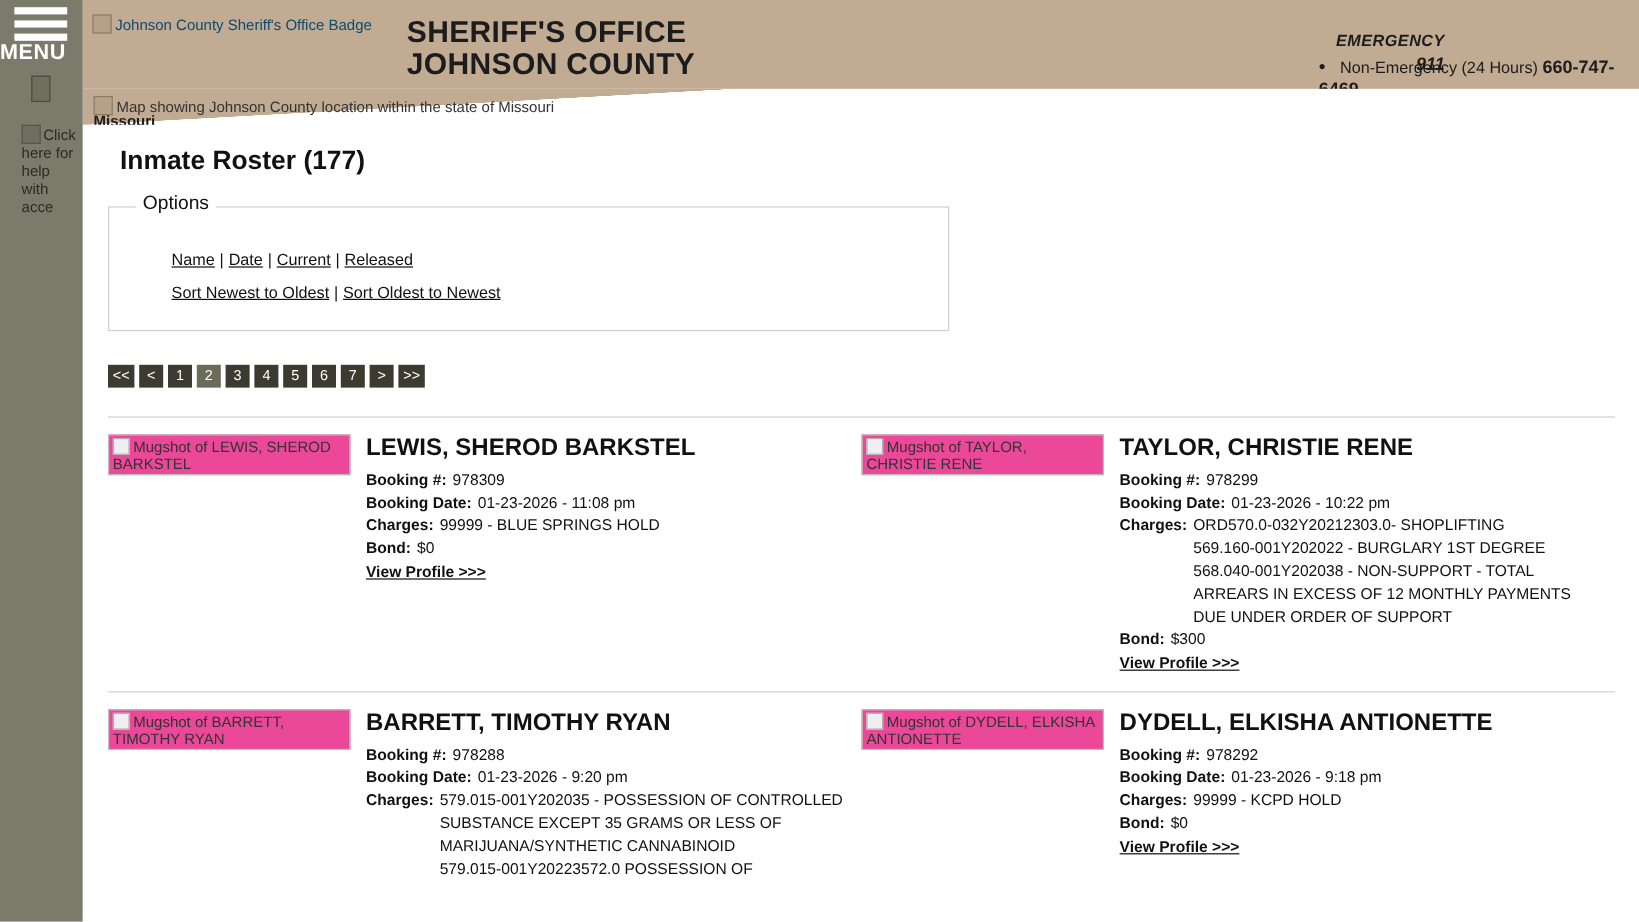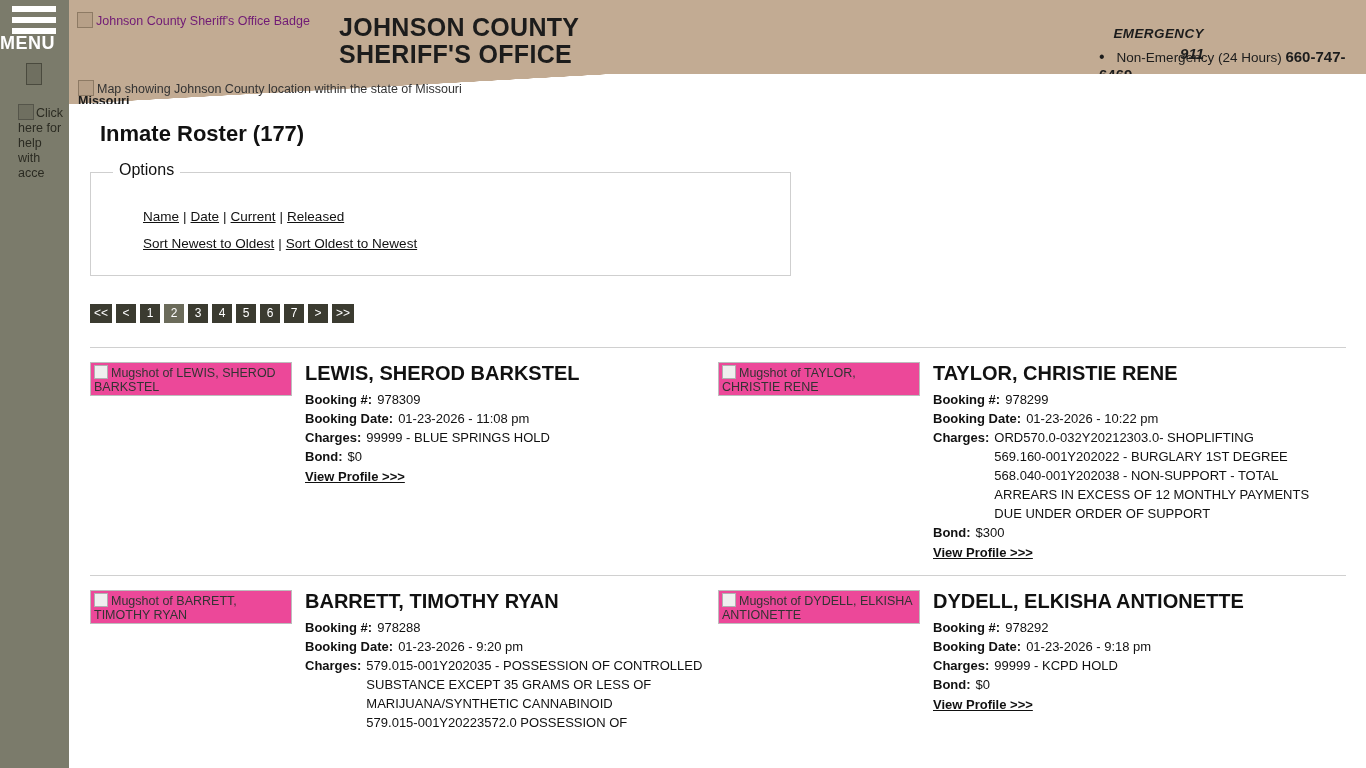--- a/index.html
+++ b/index.html
@@ -48,21 +48,21 @@
 
   
   #header {
     position: absolute; left: 69px; top: 0;
     width: 1297px; height: 74px;
     background: #c2ab93;
     overflow: hidden;
   }
   #header-badge {
     position: absolute; left: 8px; top: 12px;
-    font-size: 12.5px; color: #701a75;
+    font-size: 12.5px; color: #0c4a6e;
   }
   #header-badge .brokenimg {
     display: inline-block; width: 16px; height: 16px;
     border: 1px solid #8d7a64; background: #b7a088;
     vertical-align: -3px; margin-right: 3px;
   }
   #agency-title {
     position: absolute; left: 270px; top: 14px;
     font-size: 25px; font-weight: bold; color: #1c1c1c;
     line-height: 27px; letter-spacing: 0.3px;
@@ -221,22 +221,22 @@
   <div class="rail-alt">
     <span class="brokenimg"></span><span>Click here for help with acce</span>
   </div>
 </div>
 
 <div id="header">
   <div id="header-badge">
     <span class="brokenimg"></span><span>Johnson County Sheriff's Office Badge</span>
   </div>
   <div id="agency-title">
+    <div>SHERIFF'S OFFICE</div>
     <div>JOHNSON COUNTY</div>
-    <div>SHERIFF'S OFFICE</div>
   </div>
   <div id="emergency-block">
     <div class="em-label">EMERGENCY</div>
     <div class="em-number">911</div>
   </div>
   <div id="nonemergency">
     <span class="bullet">•</span><span class="ne-label">Non-Emergency (24 Hours)</span>&nbsp;<span class="ne-number">660-747-6469</span>
   </div>
 </div>
 <div id="header-wedge"></div>

